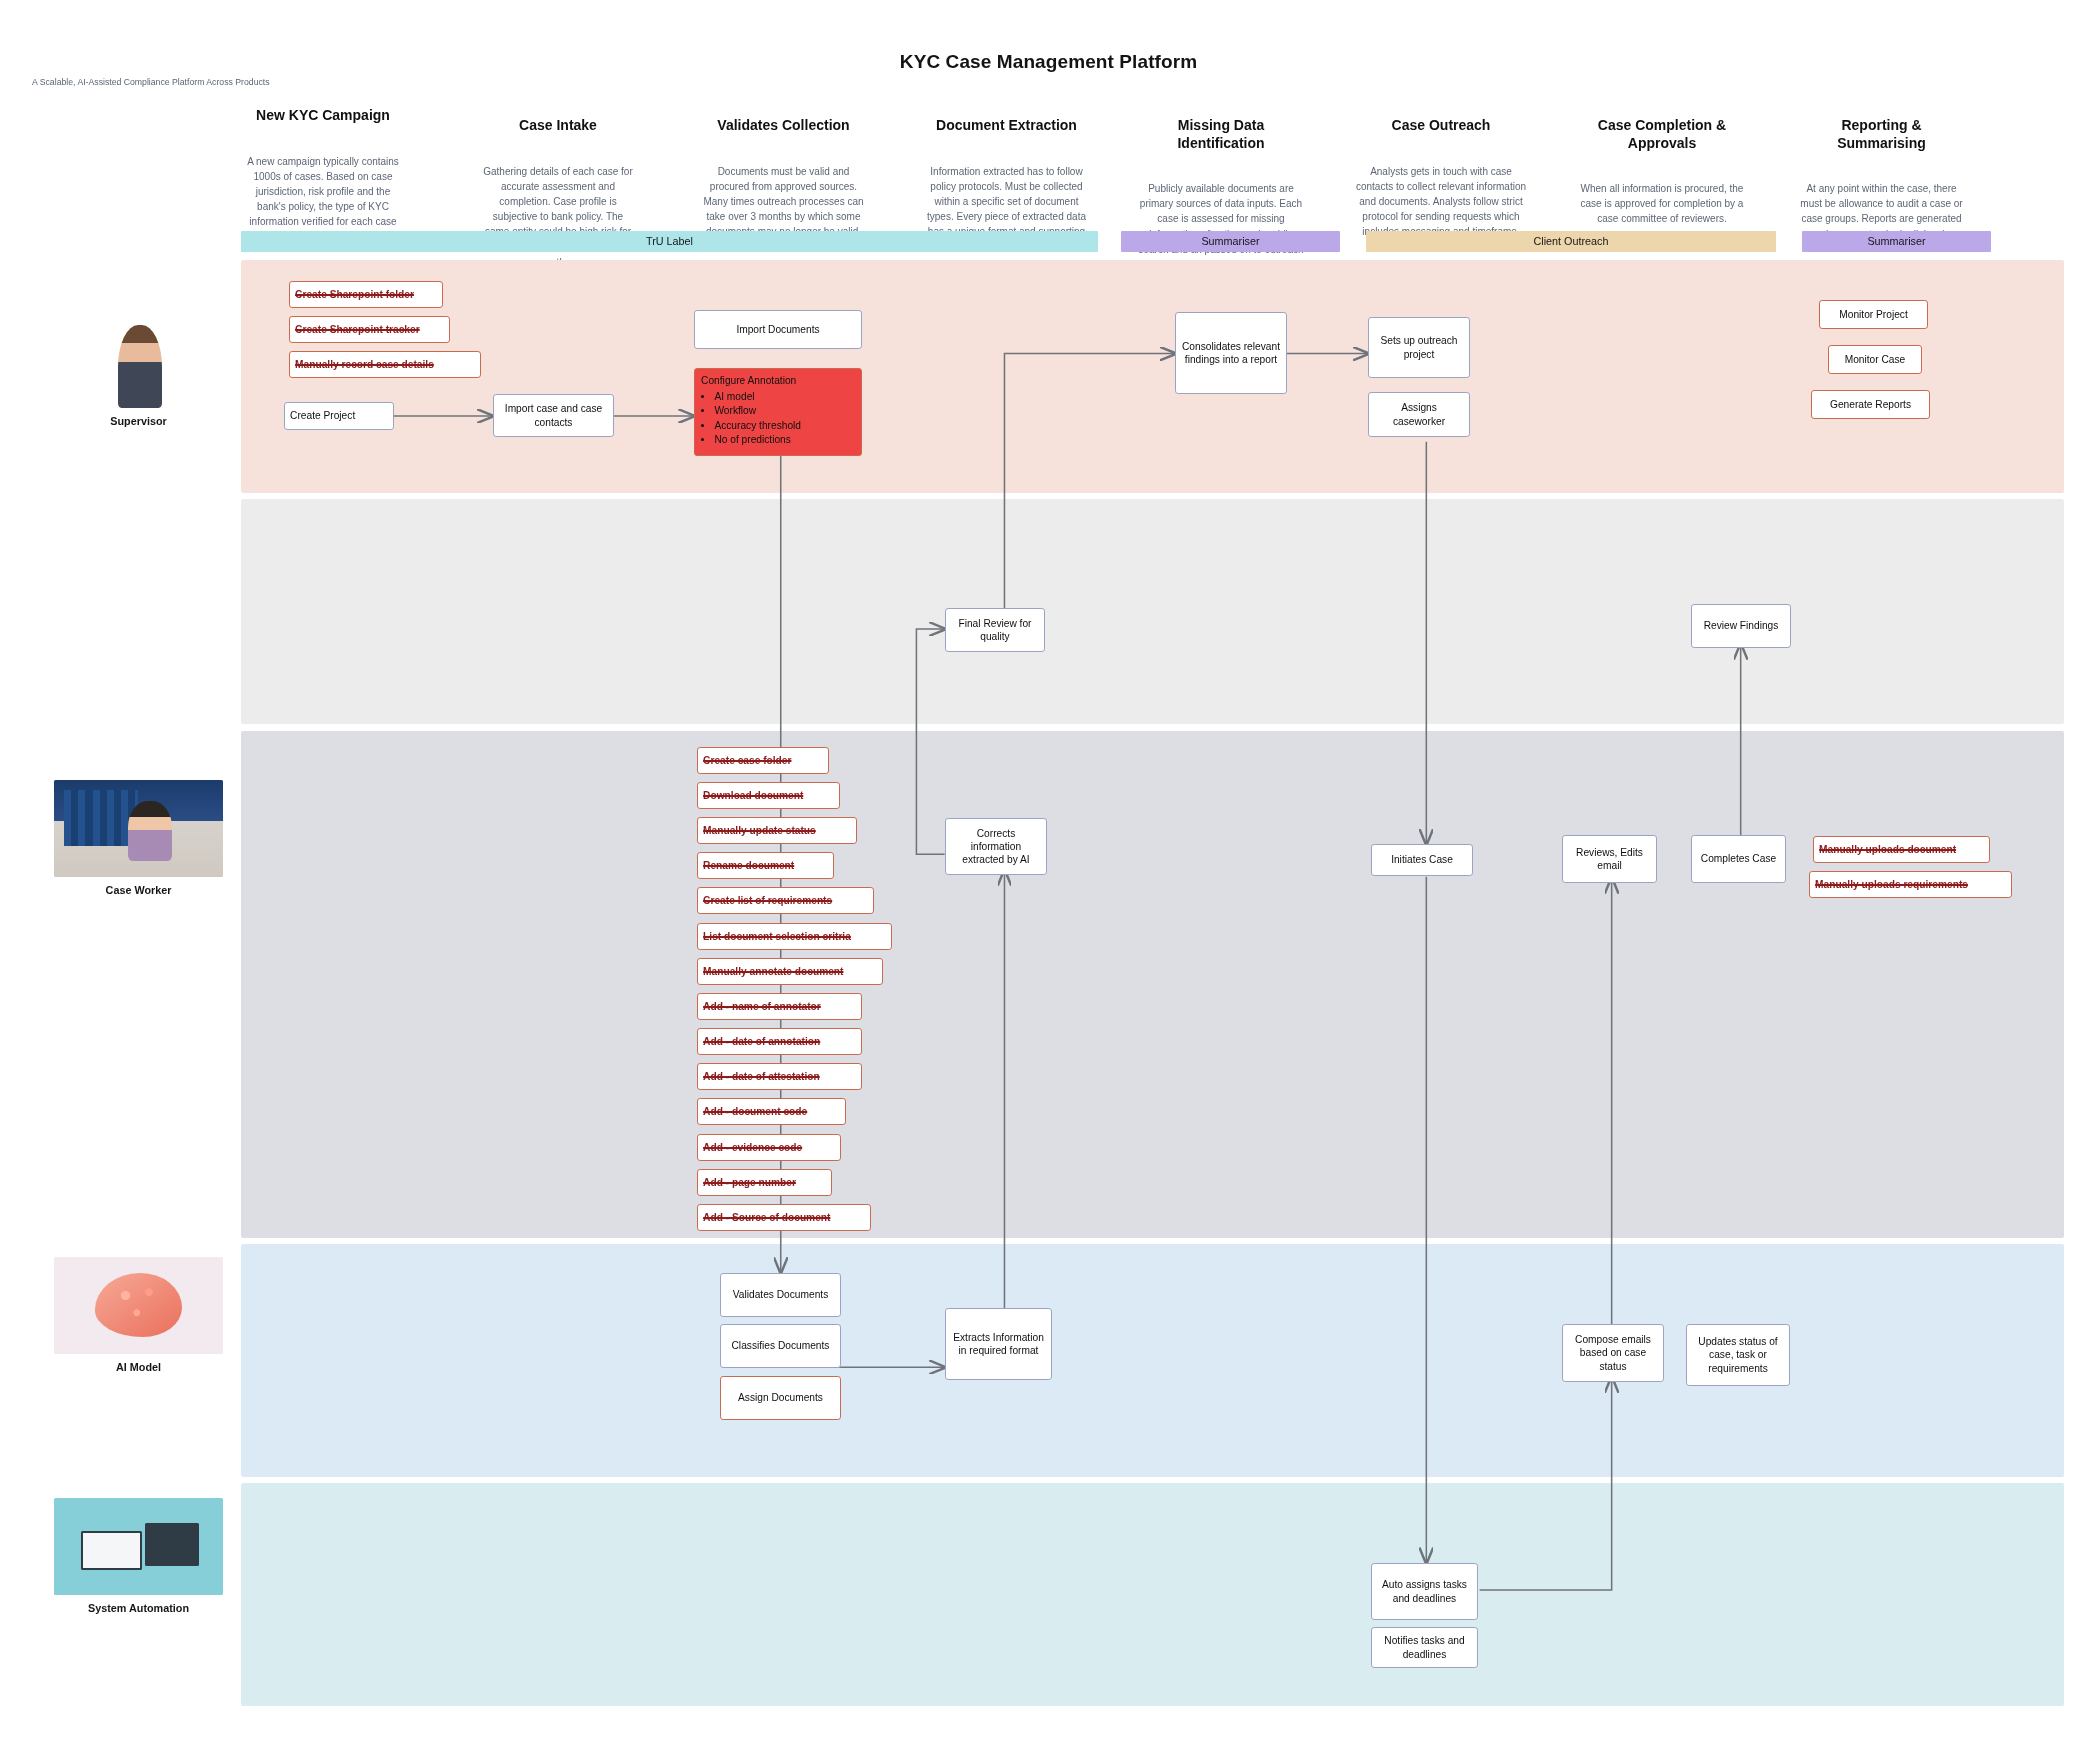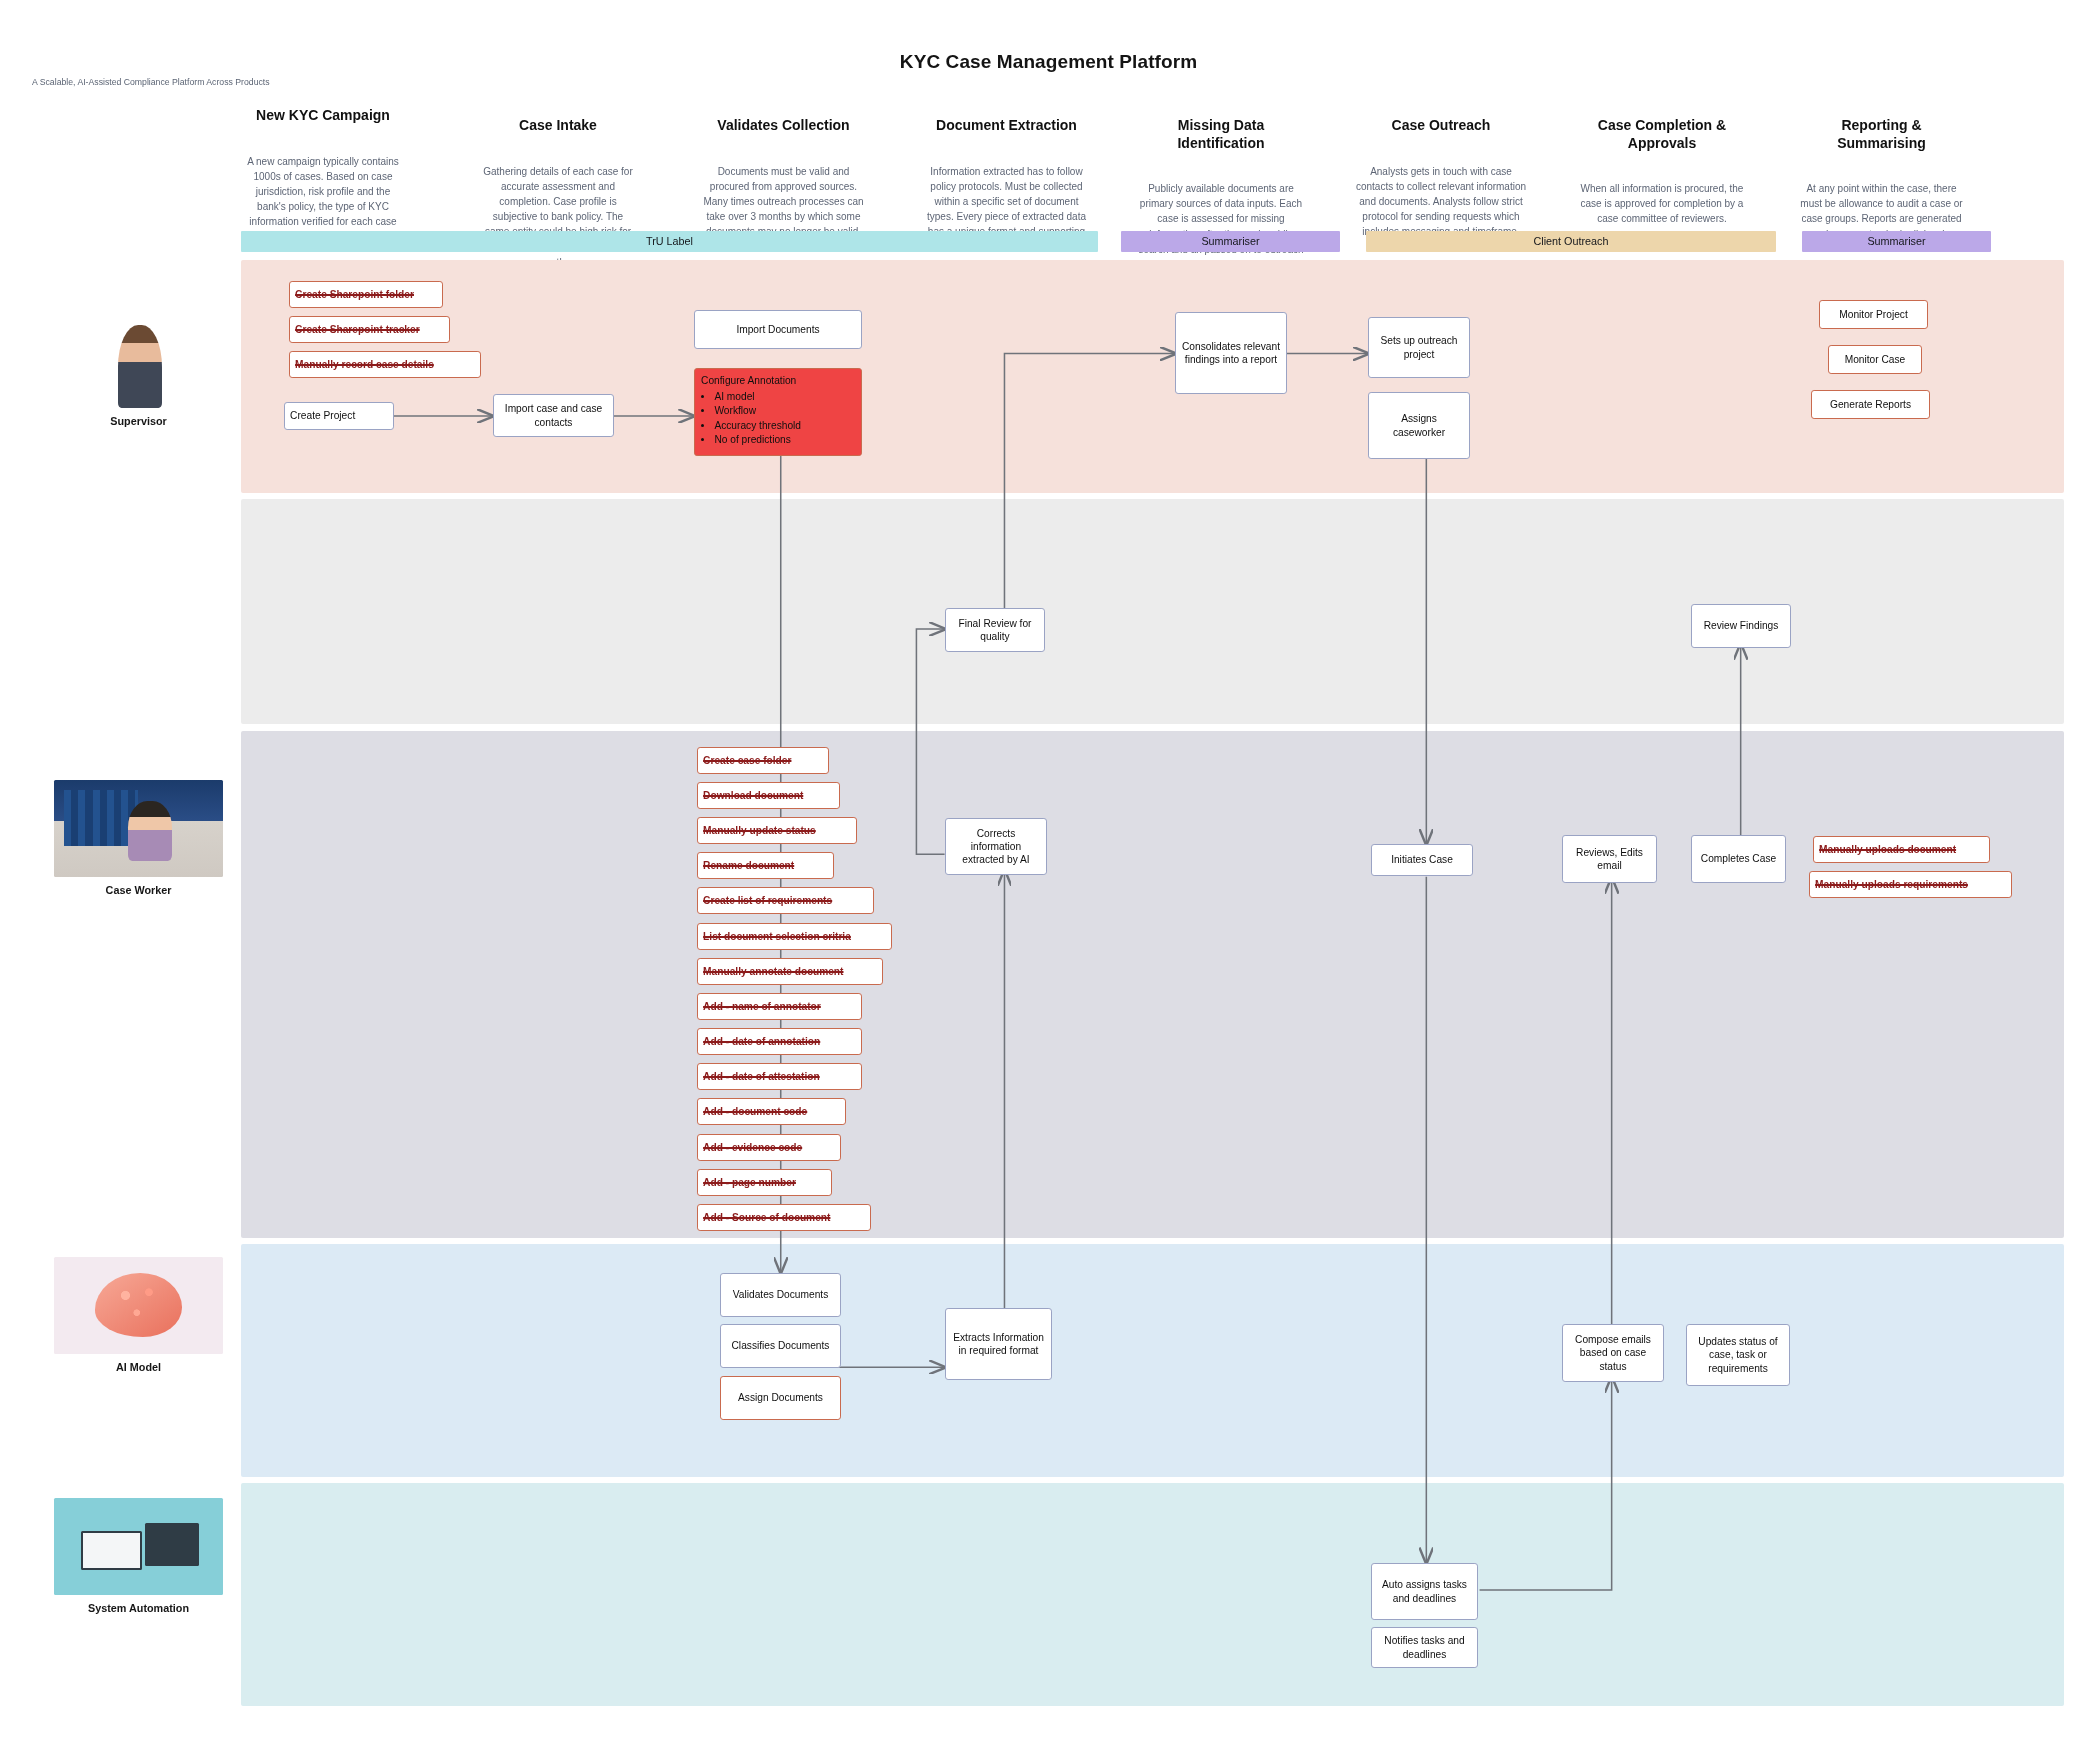--- a/index.html
+++ b/index.html
@@ -195,21 +195,21 @@
     <ul>
       <li>AI model</li>
       <li>Workflow</li>
       <li>Accuracy threshold</li>
       <li>No of predictions</li>
     </ul>
   </div>
 
   <div class="node" style="left:1175px;top:312px;width:112px;height:82px;">Consolidates relevant findings into a report</div>
   <div class="node" style="left:1368px;top:317px;width:102px;height:61px;">Sets up outreach project</div>
-  <div class="node" style="left:1368px;top:392px;width:102px;height:67px;">Assigns caseworker</div>
+  <div class="node" style="left:1368px;top:392px;width:102px;height:45px;">Assigns caseworker</div>
 
   <div class="node red" style="left:1819px;top:300px;width:109px;height:29px;">Monitor Project</div>
   <div class="node red" style="left:1828px;top:345px;width:94px;height:29px;">Monitor Case</div>
   <div class="node red" style="left:1811px;top:390px;width:119px;height:29px;">Generate Reports</div>
 
   <div class="node" style="left:945px;top:608px;width:100px;height:44px;">Final Review for quality</div>
   <div class="node" style="left:1691px;top:604px;width:100px;height:44px;">Review Findings</div>
 
   <div class="node struck" style="left:697px;top:747px;width:132px;height:27px;">Create case folder</div>
   <div class="node struck" style="left:697px;top:782px;width:143px;height:27px;">Download document</div>

